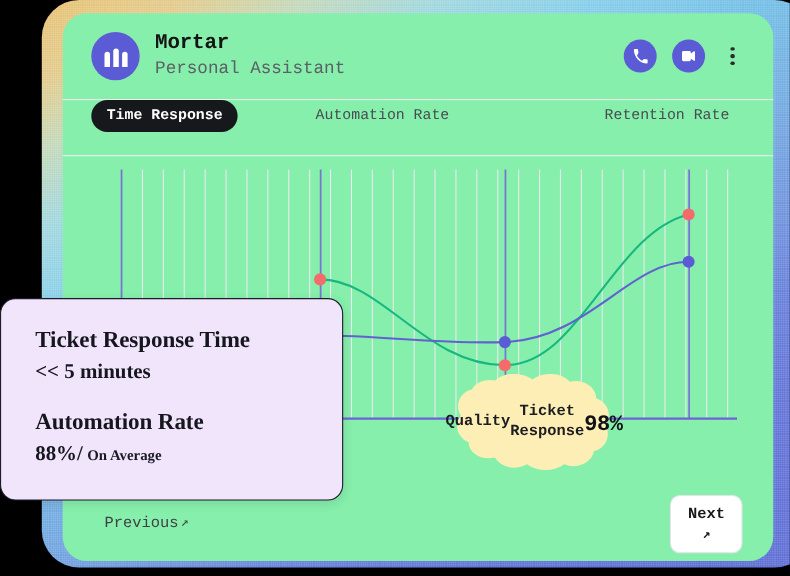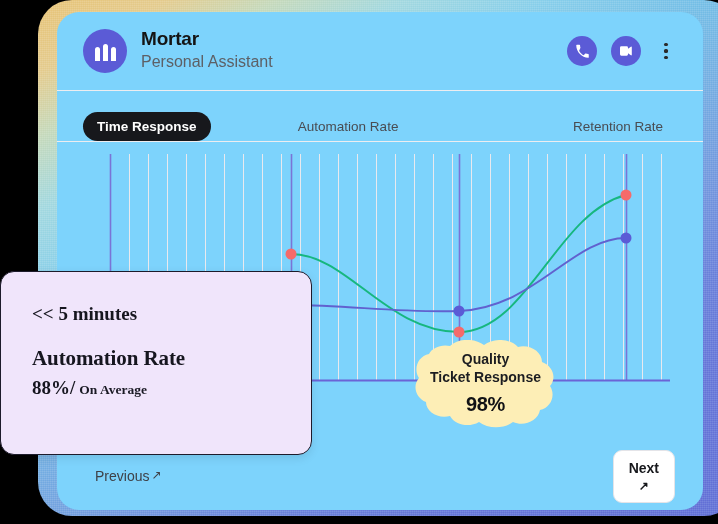--- a/index.html
+++ b/index.html
@@ -42,24 +42,25 @@
       repeating-linear-gradient(90deg, rgba(255,255,255,.05) 0 1px, rgba(0,0,0,.05) 1px 2px);
     mix-blend-mode: overlay;
     opacity:.9;
   }
 
   
   #app-card {
     position: absolute;
     left: 57px; top: 12px;
     width: 646px; height: 498px;
-    background: #7dd3fc;
+    background: #86efac;
     border-radius: 22px;
     overflow: hidden;
     z-index: 5;
+    font-family: Liberation Mono, monospace;
   }
 
   
   .app-header {
     height: 78px;
     display: flex; align-items: center;
     padding: 0 28px 0 26px;
     position: relative;
   }
   .brand { display: flex; align-items: center; gap: 14px; }
@@ -86,21 +87,21 @@
     display: flex; align-items: center; justify-content: center;
     cursor: pointer;
   }
   .circle-btn svg { display: block; }
   .kebab { width: 18px; height: 24px; display:flex; flex-direction:column; align-items:center; justify-content:center; gap:3px; cursor:pointer; margin-left: 2px;}
   .kebab span { width: 3.2px; height: 3.2px; border-radius: 50%; background: #2b2b2b; display:block; }
 
   
   .tabs-bar {
     height: 52px;
-    display: flex; align-items: flex-end;
+    display: flex; align-items: flex-start;
     padding: 0 26px;
     border-top: 1px solid #ededf0;
     border-bottom: 1px solid #ededf0;
     gap: 0px;
   }
   .tab {
     font-size: 13.5px; color: #494c52; cursor: pointer;
     padding: 7px 14px; border-radius: 999px; white-space: nowrap;
   }
   .tab.active { background: #17181c; color: #ffffff; font-weight: 600; }
@@ -117,22 +118,22 @@
   .caption-label { font-size: 13.5px; color: #6b6e75; font-weight: 600; letter-spacing: .1px;}
   .caption-value { font-size: 19px; color: #121317; font-weight: 700; margin-top: 3px; letter-spacing: -.2px;}
 
   
   .blob {
     position: absolute; left: 357px; top: 198px;
     width: 143px; height: 88px;
   }
   .blob-text {
     position: absolute; inset: 0;
-    display: flex; flex-direction: column; align-items: center; justify-content: center;
-    text-align: left; line-height: 1.28;
+    display: flex; flex-direction: row; align-items: center; justify-content: center;
+    text-align: center; line-height: 1.28;
   }
   .blob-l1 { font-size: 14px; font-weight: 700; color: #1c1d21; }
   .blob-l2 { font-size: 14px; font-weight: 700; color: #1c1d21; }
   .blob-val { font-size: 20px; font-weight: 800; color: #111216; margin-top: 5px; letter-spacing: -.4px;}
 
   
   .app-footer {
     position: absolute; left: 0; right: 0; bottom: 0;
     height: 68px;
     display: flex; align-items: center;
@@ -300,20 +301,21 @@
       </div>
       <div class="next-btn">
         <span>Next</span>
         <span class="arrow-ne">↗</span>
       </div>
     </div>
 
   </div>
 
   <div id="note-card">
+    <div class="note-h">Ticket Response Time</div>
     <div class="note-s">&lt;&lt; 5 minutes</div>
     <div class="note-gap"></div>
     <div class="note-h">Automation Rate</div>
     <div class="note-row">
       <span class="note-big">88%/</span>
       <span class="note-small">On Average</span>
     </div>
   </div>
 
 </div>

